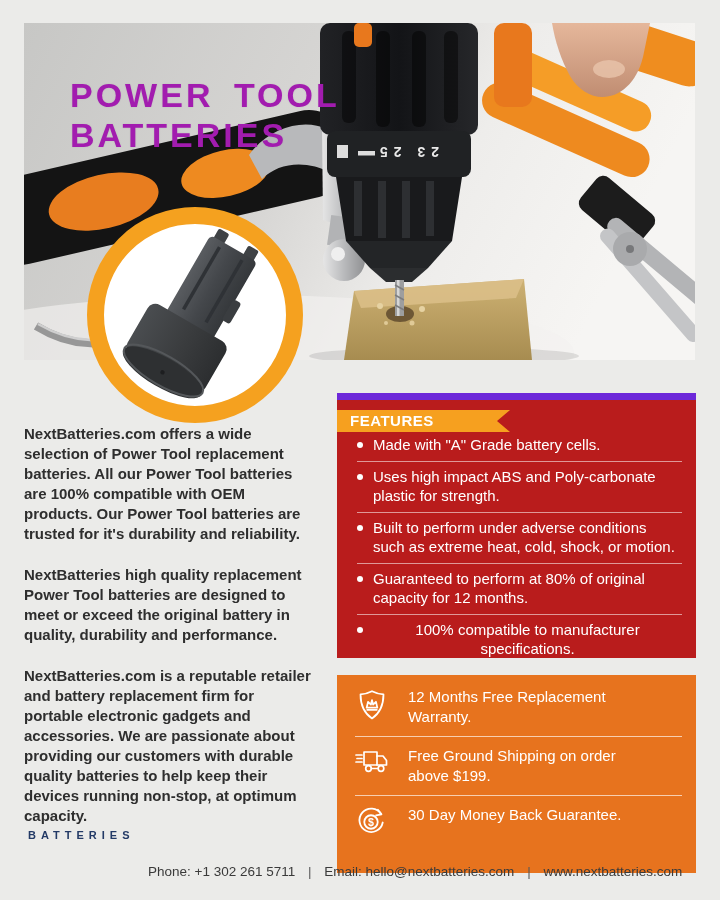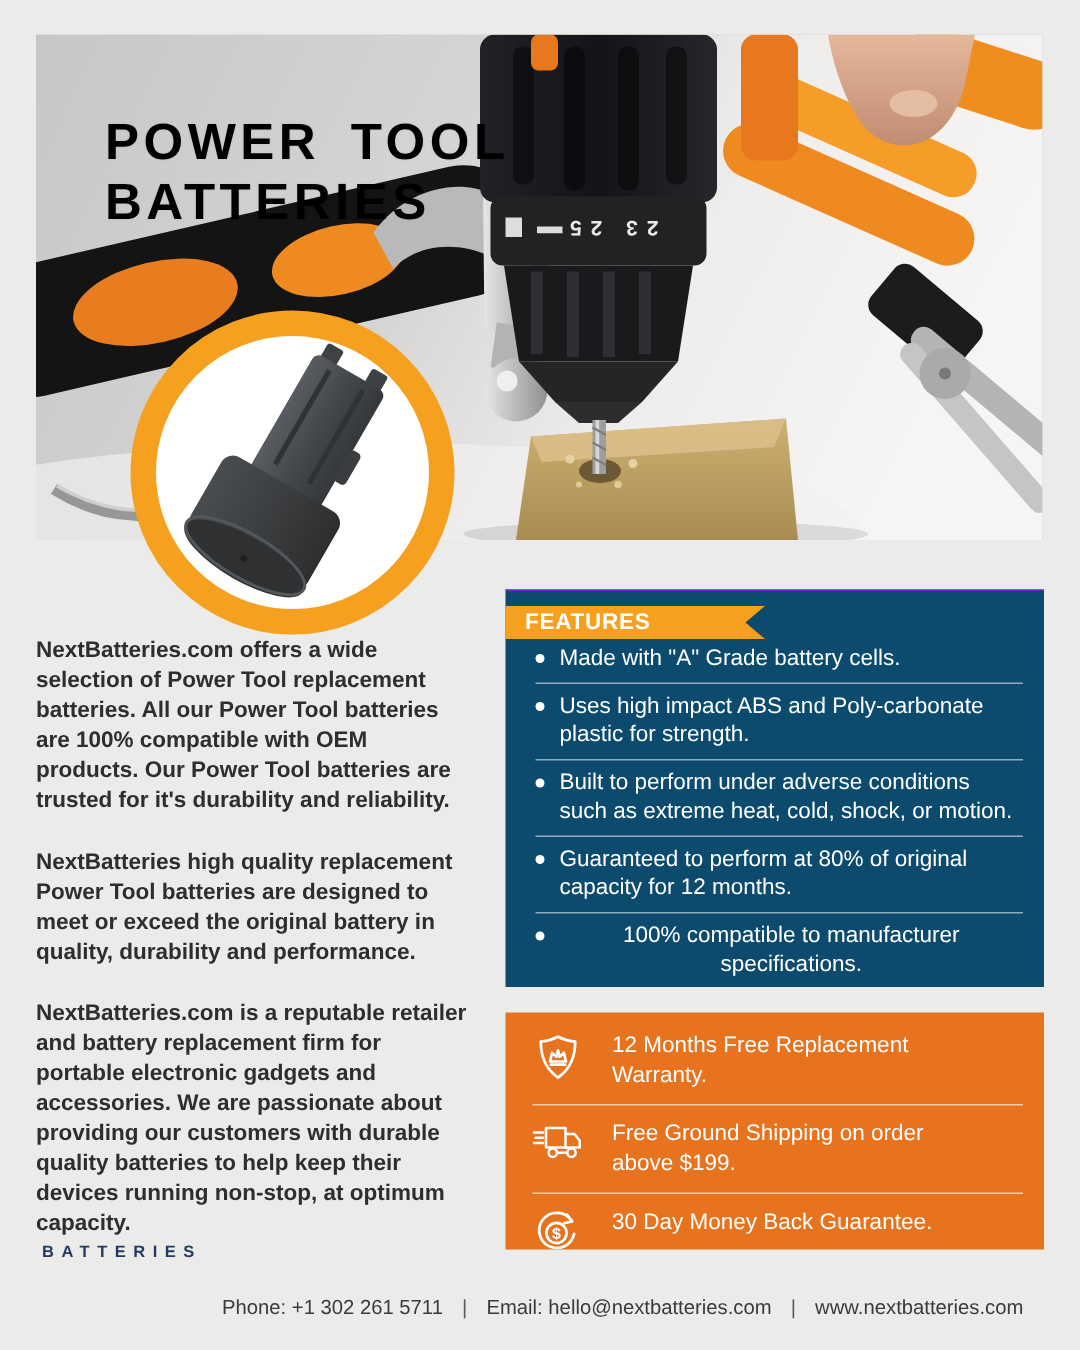--- a/index.html
+++ b/index.html
@@ -2,48 +2,48 @@
 <html><head>
 <meta charset="utf-8">
 <style>
   html,body{margin:0;padding:0;}
   body{font-family:"Liberation Sans", sans-serif; background:#e9eae8;}
   .page{position:relative;width:720px;height:900px;background:#ebebe9;overflow:hidden;}
 
   
   .hero{position:absolute;left:24px;top:23px;width:671px;height:337px;overflow:hidden;background:#d4d4d2;}
   .hero svg{position:absolute;left:0;top:0;}
-  .hero-title{position:absolute;left:46px;top:52px;color:#000000;font-weight:bold;
+  .hero-title{position:absolute;left:46px;top:52px;color:#a21caf;font-weight:bold;
               font-size:34px;line-height:40px;letter-spacing:3px;word-spacing:8px;z-index:5;
               text-shadow:0 0 2px rgba(0,0,0,0.08);}
 
   
   .product-circle{position:absolute;left:87px;top:207px;width:216px;height:216px;border-radius:50%;
                   background:#ffffff;border:17px solid #f5a11f;box-sizing:border-box;z-index:6;}
   .product-circle .inner{position:absolute;left:0;top:0;width:182px;height:182px;border-radius:50%;overflow:hidden;}
 
   
   .intro{position:absolute;left:24px;top:424px;width:290px;color:#2e2e2e;font-size:15px;line-height:20px;}
   .intro p{margin:0 0 21px 0;font-weight:bold;}
 
   
-  .features-panel{position:absolute;left:337px;top:393px;width:359px;height:265px;background:#0c4a6e;
-                  box-sizing:border-box;border-top:1px solid #6d28d9;overflow:hidden;}
+  .features-panel{position:absolute;left:337px;top:393px;width:359px;height:265px;background:#b91c1c;
+                  box-sizing:border-box;border-top:7px solid #6d28d9;overflow:hidden;}
   .ribbon{position:absolute;left:-9px;top:10px;height:22px;width:182px;background:#f6a01f;z-index:3;
           clip-path:polygon(0 0,100% 0,calc(100% - 13px) 50%,100% 100%,0 100%);
           color:#fff;font-weight:bold;font-size:15px;line-height:22px;padding-left:22px;box-sizing:border-box;
           letter-spacing:0.5px;}
   .features-list{margin:0;padding:30px 14px 8px 20px;list-style:none;}
   .features-list li{display:flex;gap:10px;padding:5px 0 6px 0;border-bottom:1px solid rgba(255,255,255,0.55);}
   .features-list li:last-child{border-bottom:none;text-align:center;}
   .features-list .dot{flex:0 0 auto;width:6px;height:6px;border-radius:50%;background:#ffffff;margin-top:7px;}
   .features-list .ftext{color:#ffffff;font-size:15px;line-height:19.5px;}
 
   
-  .benefits-panel{position:absolute;left:337px;top:675px;width:359px;height:158px;background:#e7731e;
+  .benefits-panel{position:absolute;left:337px;top:675px;width:359px;height:198px;background:#e7731e;
                   box-sizing:border-box;padding:12px 14px 10px 18px;overflow:hidden;}
   .benefit{display:flex;align-items:flex-start;gap:17px;}
   .benefit .bicon{flex:0 0 36px;margin-top:1px;}
   .benefit .btext{color:#ffffff;font-size:15px;line-height:20px;max-width:250px;}
   .benefit-sep{border:none;border-top:1px solid rgba(255,255,255,0.65);margin:9px 0 9px 0;}
 
   
   .footer-logo{position:absolute;left:28px;top:828px;z-index:4;}
   .logo-primary{color:#2c86b5;font-size:40px;font-weight:bold;line-height:36px;letter-spacing:0.5px;}
   .logo-secondary{color:#233a66;font-size:11px;font-weight:bold;letter-spacing:5px;margin-top:1px;}

